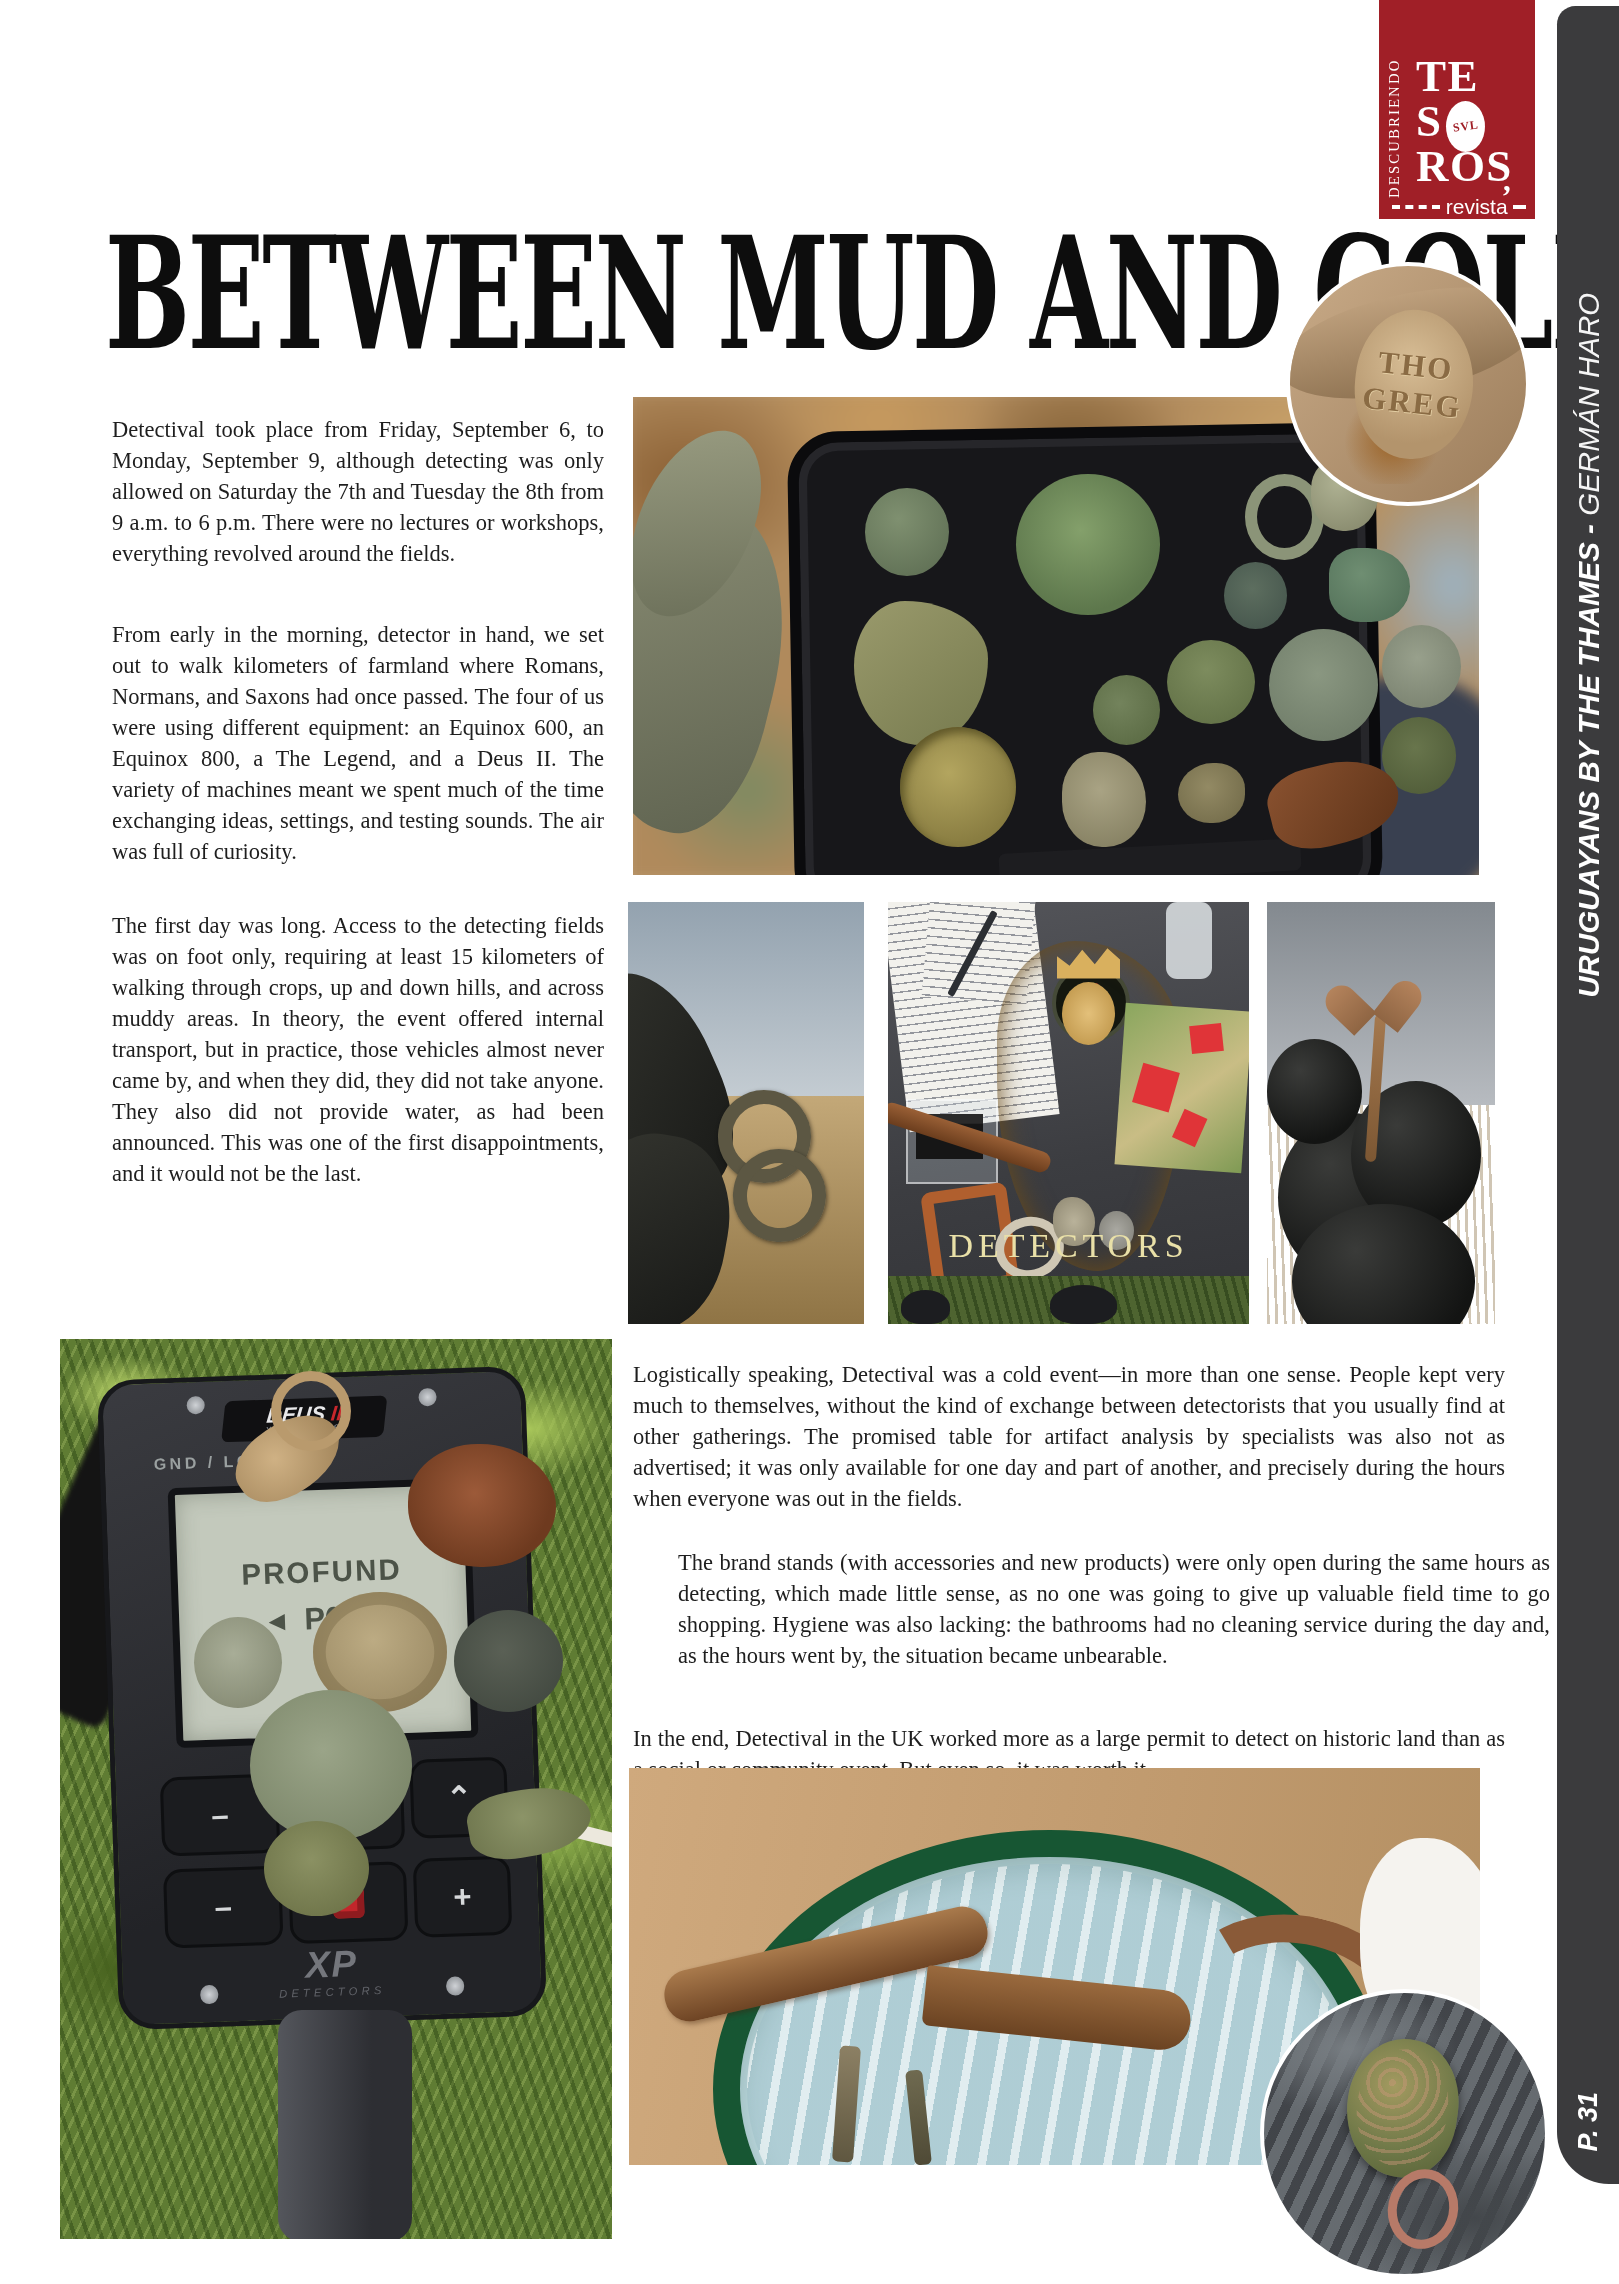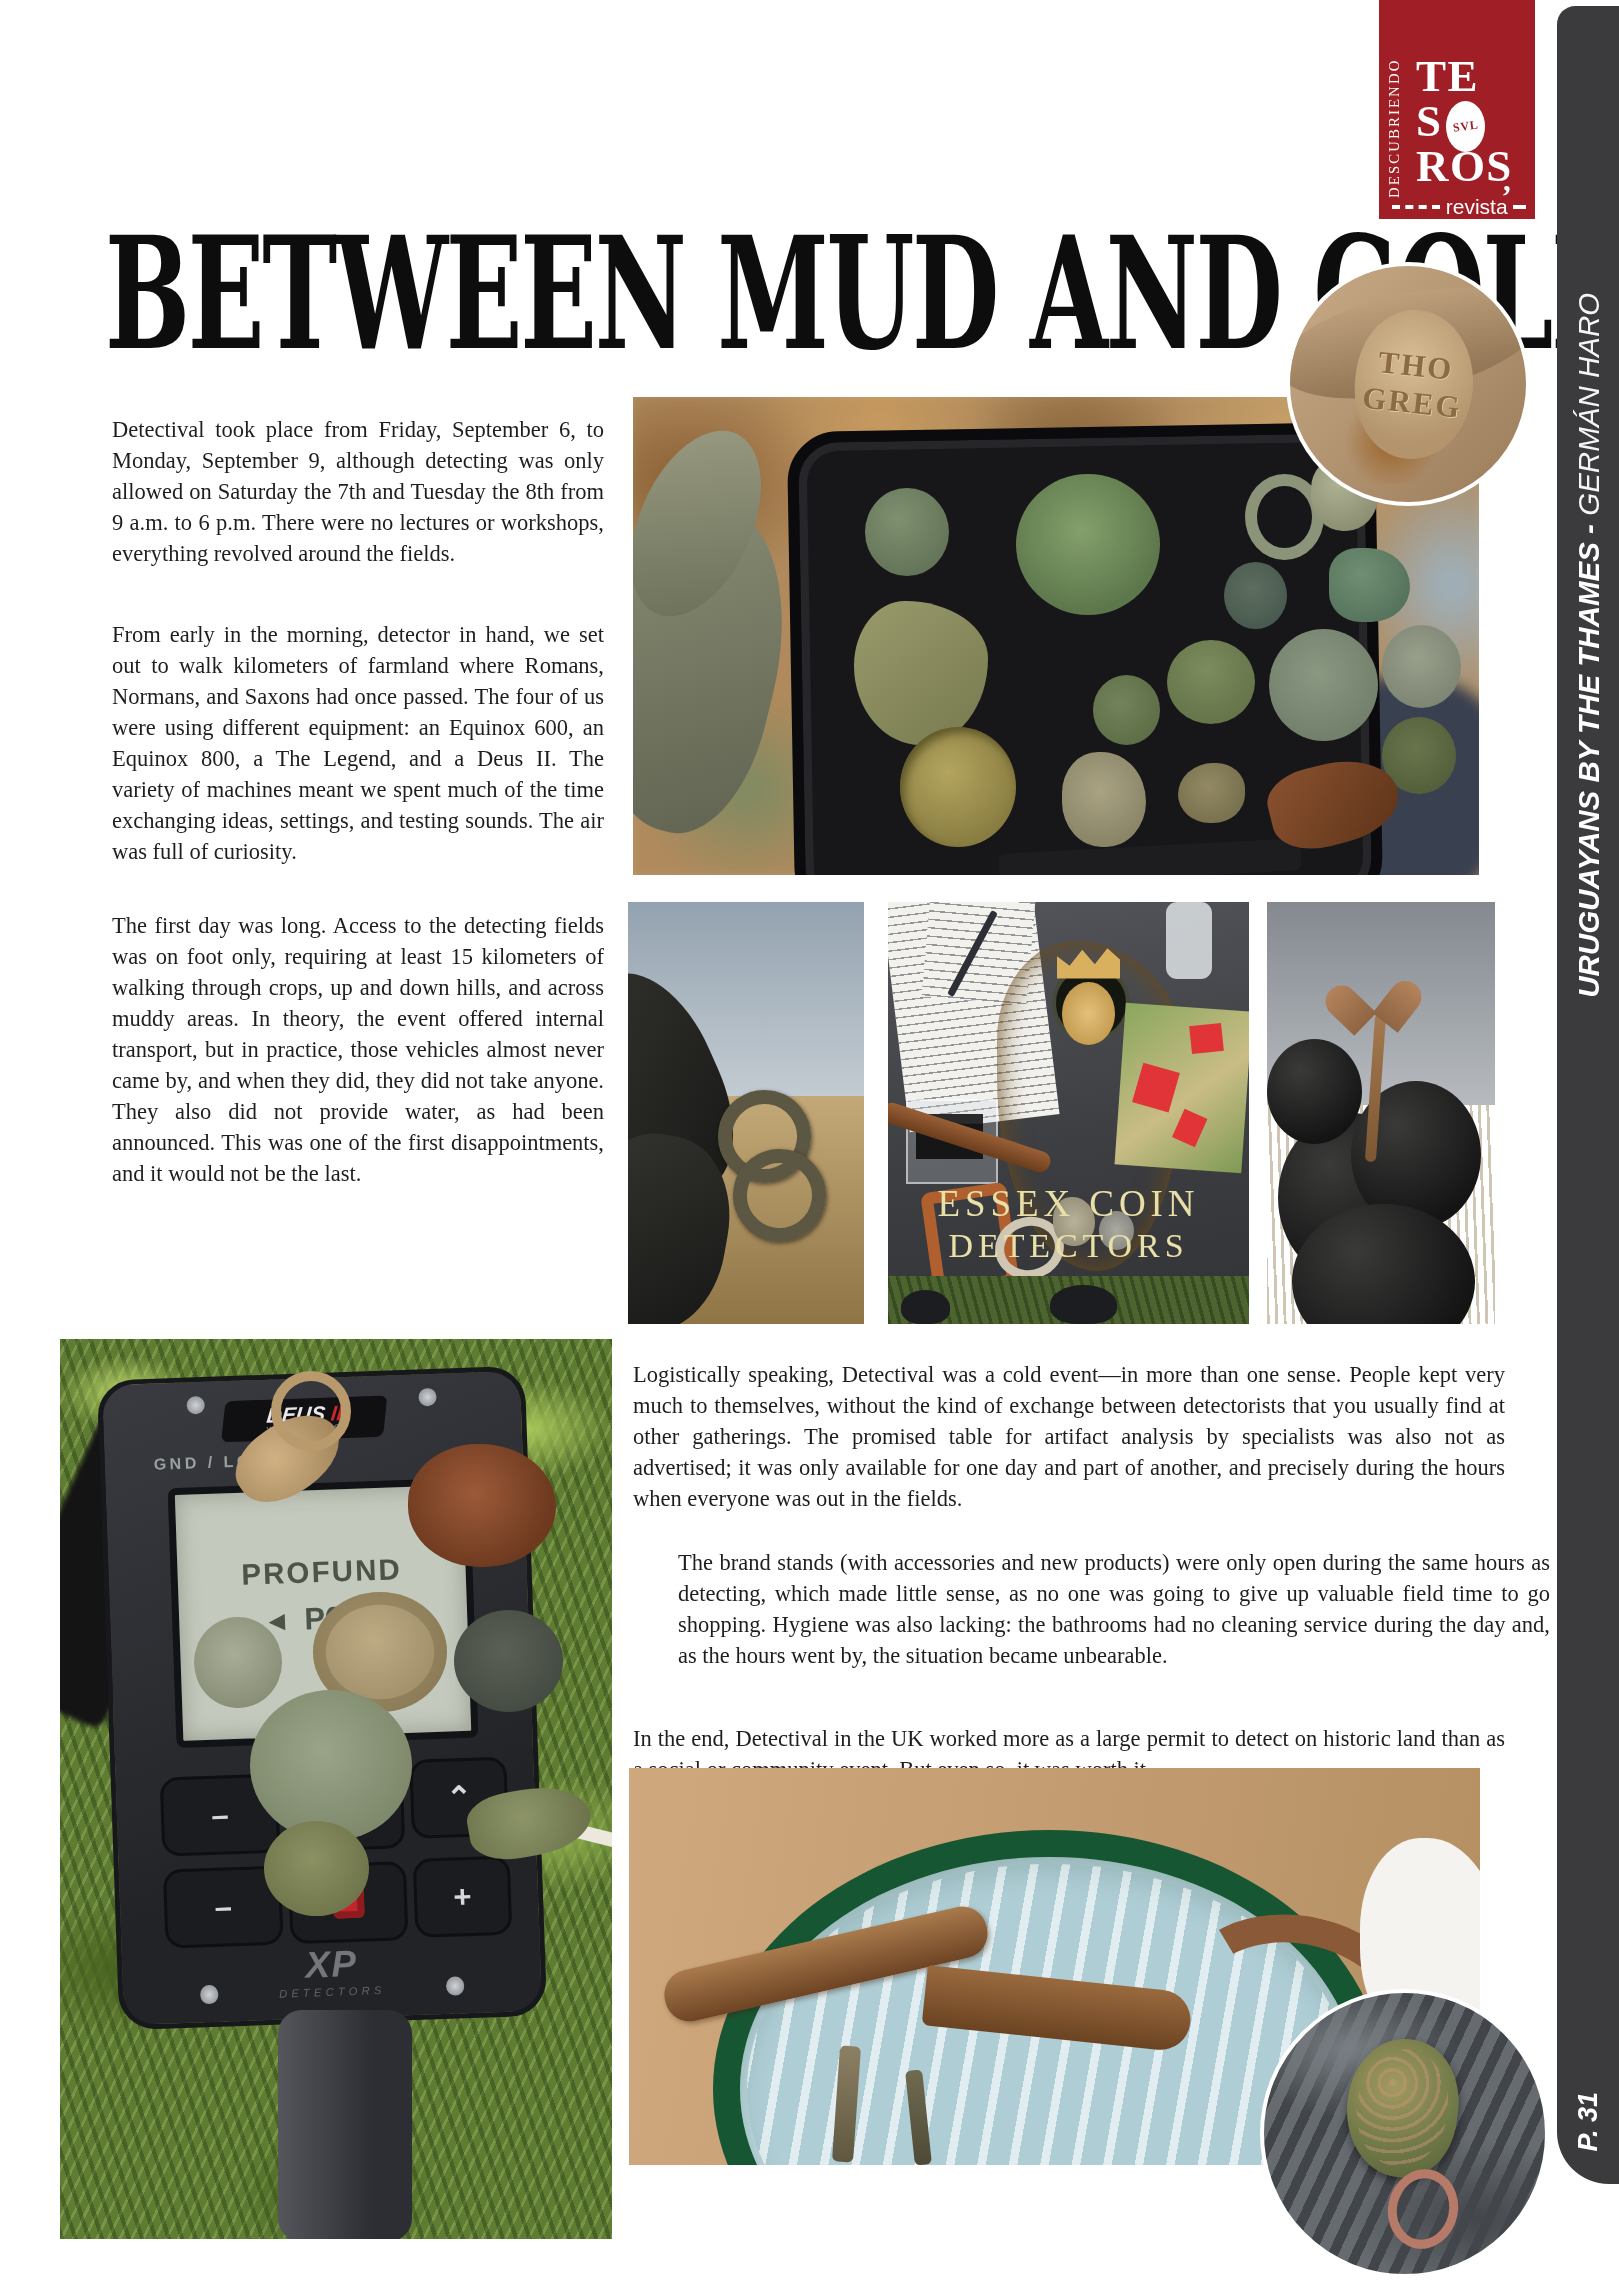--- a/index.html
+++ b/index.html
@@ -247,21 +247,20 @@
     <div class="redpoly" style="left:17px;top:62px;width:38px;height:41px;transform:rotate(12deg);"></div>
     <div class="redpoly" style="left:67px;top:15.5px;width:32px;height:28px;transform:rotate(-10deg);"></div>
     <div class="redpoly" style="left:60px;top:105px;width:25px;height:31px;transform:rotate(20deg);"></div>
   </div>
   <div class="cardcase"></div>
   <div style="position:absolute;left:-10.5px;top:225px;width:176px;height:21px;background:linear-gradient(#9a6036,#6b3d1d);border-radius:9.8px;transform:rotate(18deg);"></div>
   <div style="position:absolute;left:39px;top:285px;width:62px;height:81px;border:12px solid #b05f2e;border-radius:9.8px;transform:rotate(-8deg);"></div>
   <div style="position:absolute;left:107px;top:315px;width:51px;height:44px;border:9.1px solid #cfc7b4;border-radius:50%;transform:rotate(-12deg);"></div>
   <div style="position:absolute;left:165px;top:295px;width:42px;height:49px;background:radial-gradient(#b9b29a,#8d8670);border-radius:45% 55% 50% 50%;"></div>
   <div style="position:absolute;left:211px;top:309px;width:35px;height:39px;background:radial-gradient(#aaa9a2,#7f7e76);border-radius:50%;"></div>
-  <div class="essex" style="top:280px;font-size:37px;">ESSEX COIN</div>
   <div class="essex" style="top:325px;font-size:34px;">DETECTORS</div>
   <div class="grassB"></div>
   <div class="shoe" style="left:162px;bottom:0;width:67px;height:39px;"></div>
   <div class="shoe" style="left:12.7px;bottom:0;width:49px;height:34px;"></div>
 </div>
 
 <div class="photo pC">
   <div class="sky"></div>
   <div class="field"></div>
   <div class="gloveC" style="left:10.5px;top:211px;width:148px;height:169px;"></div>

